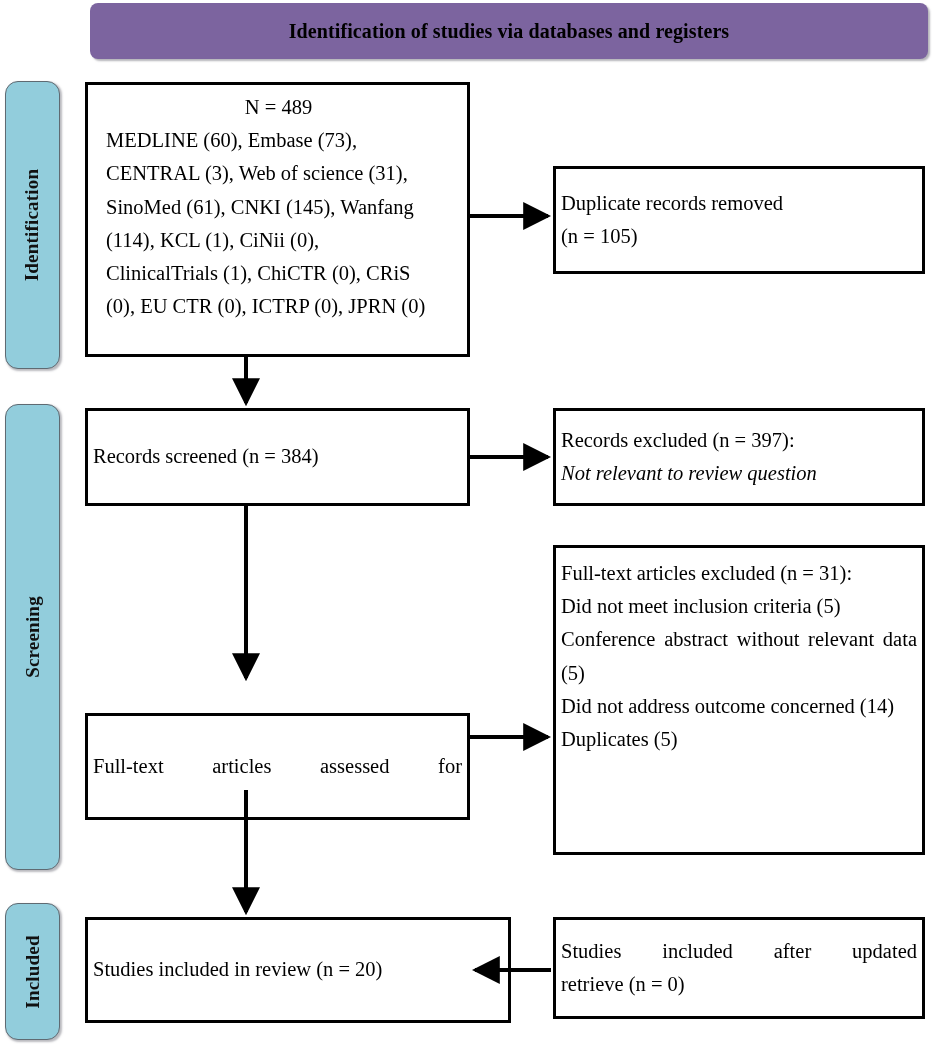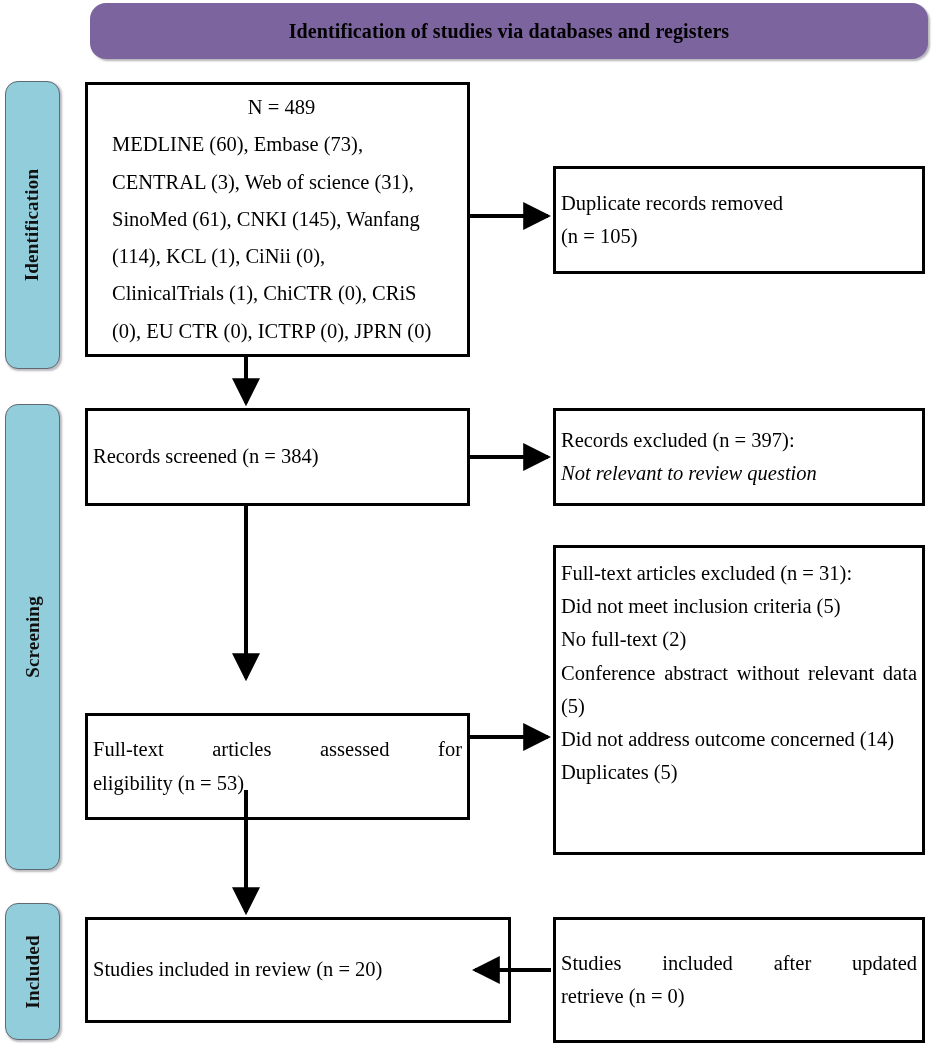--- a/index.html
+++ b/index.html
@@ -22,21 +22,21 @@
   }
 
   
   .header-banner {
     position: absolute;
     left: 90px;
     top: 3px;
     width: 838px;
     height: 56px;
     background: #7C649F;
-    border-radius: 16px;
+    border-radius: 8px;
     box-shadow: 2px 2px 2px rgba(120,120,130,0.55);
     display: flex;
     align-items: center;
     justify-content: center;
     box-sizing: border-box;
   }
   .header-banner .header-title {
     font-family: "Liberation Serif", "DejaVu Serif", serif;
     font-weight: bold;
     font-size: 20px;
@@ -100,22 +100,22 @@
     font-style: italic;
   }
   .flow-box .line.italic-justify {
     text-align: justify;
     text-align-last: left;
   }
 
   
   #box-identification {
     left: 85px; top: 82px; width: 385px; height: 275px;
-    padding: 6px 16px 6px 24px;
-    justify-content: space-between;
+    padding: 6px 16px 6px 18px;
+    justify-content: flex-start;
   }
   #box-records-screened {
     left: 85px; top: 408px; width: 385px; height: 98px;
   }
   #box-fulltext-assessed {
     left: 85px; top: 683px; width: 385px; height: 107px; margin-top: 30px;
   }
   #box-studies-included {
     left: 85px; top: 917px; width: 426px; height: 106px;
   }
@@ -126,21 +126,21 @@
   }
   #box-records-excluded {
     left: 553px; top: 408px; width: 372px; height: 98px;
   }
   #box-fulltext-excluded {
     left: 553px; top: 545px; width: 372px; height: 310px;
     justify-content: flex-start;
     padding-top: 9px;
   }
   #box-updated-retrieve {
-    left: 553px; top: 917px; width: 372px; height: 126px;
+    left: 553px; top: 917px; width: 372px; height: 102px;
   }
 
   
   #arrows {
     position: absolute;
     left: 0; top: 0;
     width: 933px;
     height: 1046px;
     pointer-events: none;
   }
@@ -185,27 +185,25 @@
     <div class="line">Records screened (n = 384)</div>
   </div>
 
   <div class="flow-box" id="box-records-excluded">
     <div class="line">Records excluded (n = 397):</div>
     <div class="line italic">Not relevant to review question</div>
   </div>
 
   <div class="flow-box" id="box-fulltext-assessed">
     <div class="line justify">Full-text articles assessed for</div>
-    <div class="line">eligibility (n = 53)</div>
   </div>
 
   <div class="flow-box" id="box-fulltext-excluded">
     <div class="line">Full-text articles excluded (n = 31):</div>
     <div class="line italic-justify">Did not meet inclusion criteria (5)</div>
-    <div class="line italic-justify">No full-text (2)</div>
     <div class="line italic-justify">Conference abstract without relevant data (5)</div>
     <div class="line italic-justify">Did not address outcome concerned (14)</div>
     <div class="line italic-justify">Duplicates (5)</div>
   </div>
 
   <div class="flow-box" id="box-studies-included">
     <div class="line">Studies included in review (n = 20)</div>
   </div>
 
   <div class="flow-box" id="box-updated-retrieve">

